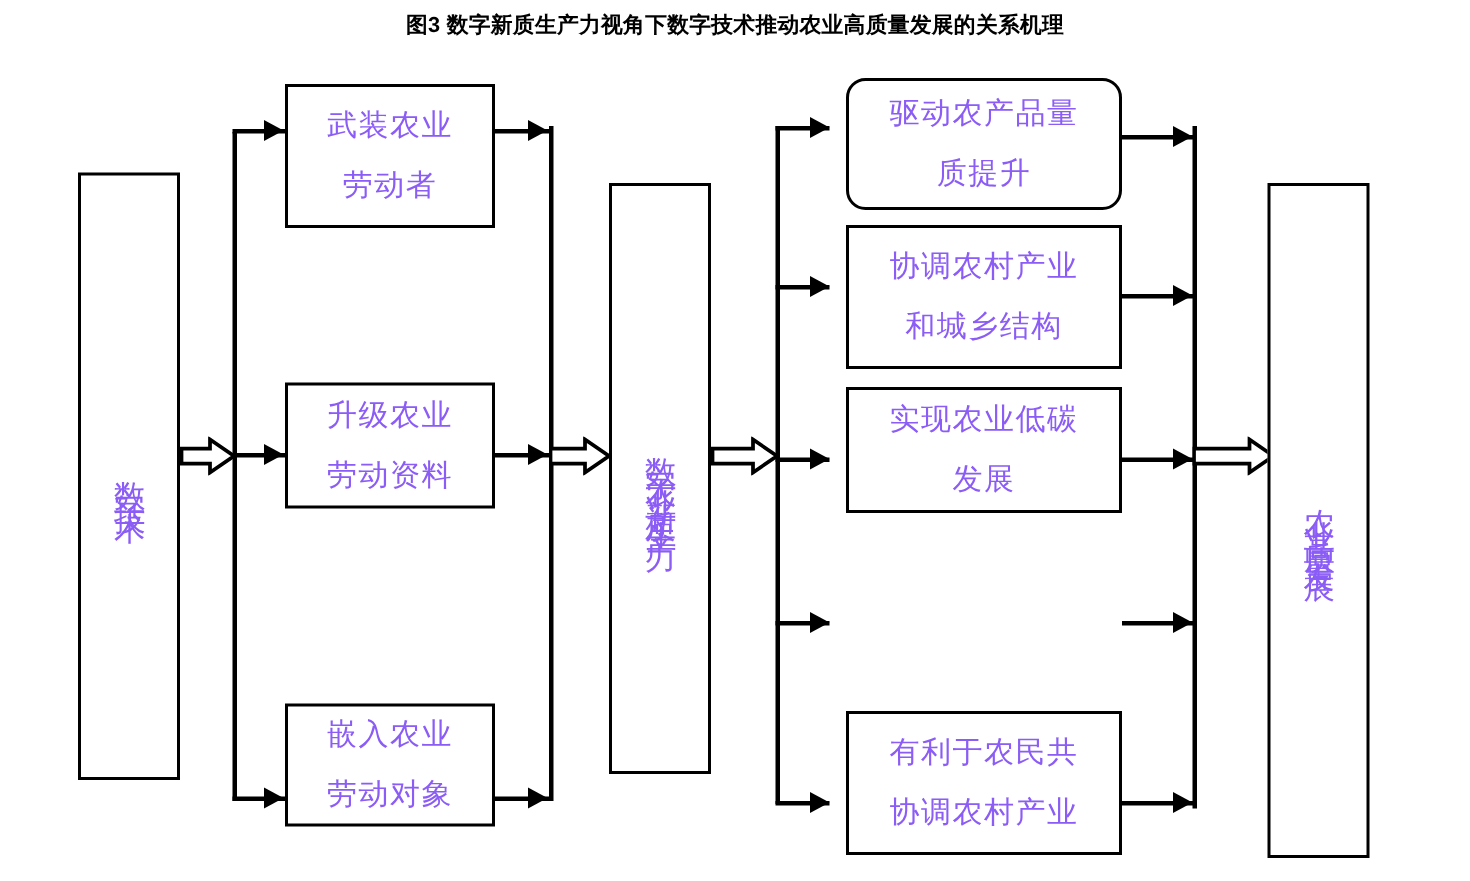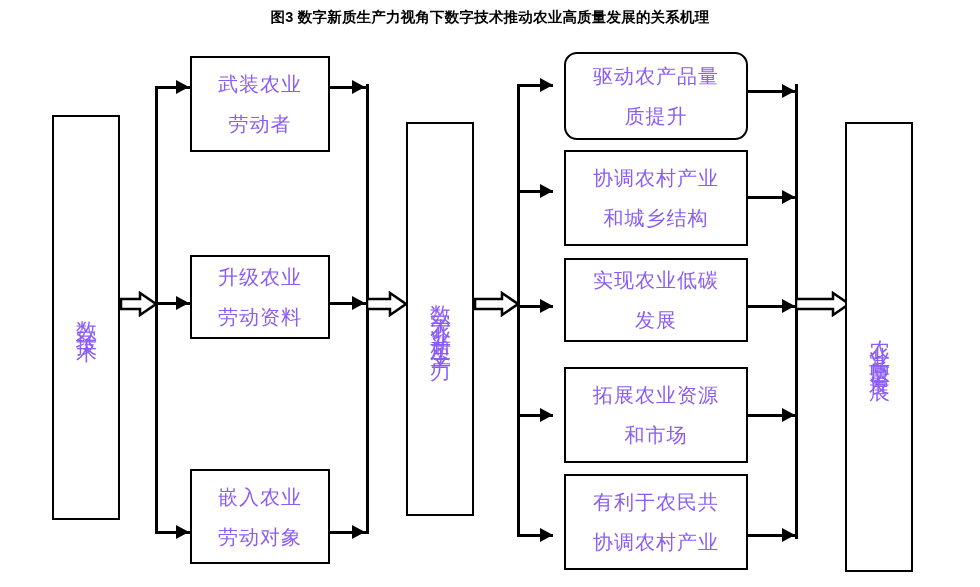--- a/index.html
+++ b/index.html
@@ -119,21 +119,21 @@
   <div class="node" style="left:190px; top:56px; width:140px; height:96px;">
     <span class="node-text">武装农业
 劳动者</span>
   </div>
 
   <div class="node" style="left:190px; top:255px; width:140px; height:84px;">
     <span class="node-text">升级农业
 劳动资料</span>
   </div>
 
-  <div class="node" style="left:190px; top:469px; width:140px; height:95px;">
+  <div class="node" style="left:190px; top:469px; width:140px; height:82px;">
     <span class="node-text">嵌入农业
 劳动对象</span>
   </div>
 
   <div class="hline" style="left:330px; top:86px; width:36px;"></div>
   <div class="arrowhead" style="left:352px; top:80px;"></div>
 
   <div class="hline" style="left:330px; top:302px; width:36px;"></div>
   <div class="arrowhead" style="left:352px; top:296px;"></div>
 
@@ -183,24 +183,20 @@
   <div class="node" style="left:564px; top:150px; width:184px; height:96px;">
     <span class="node-text">协调农村产业
 和城乡结构</span>
   </div>
 
   <div class="node" style="left:564px; top:258px; width:184px; height:84px;">
     <span class="node-text">实现农业低碳
 发展</span>
   </div>
 
-  <div class="node" style="left:564px; top:367px; width:184px; height:96px;">
-    <span class="node-text">拓展农业资源
-和市场</span>
-  </div>
 
   <div class="node" style="left:564px; top:474px; width:184px; height:96px;">
     <span class="node-text">有利于农民共
 协调农村产业</span>
   </div>
 
   <div class="hline" style="left:748px; top:90px; width:48px;"></div>
   <div class="arrowhead" style="left:782px; top:84px;"></div>
 
   <div class="hline" style="left:748px; top:196px; width:48px;"></div>

